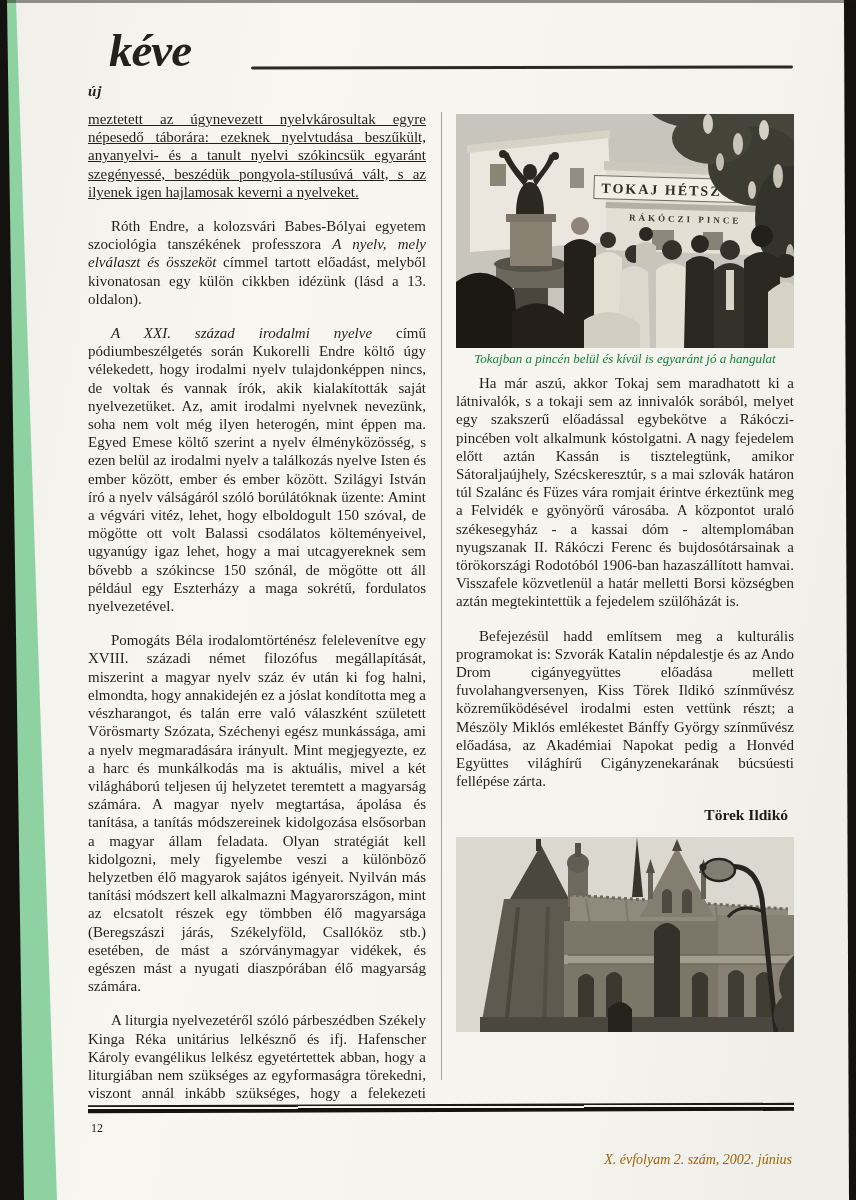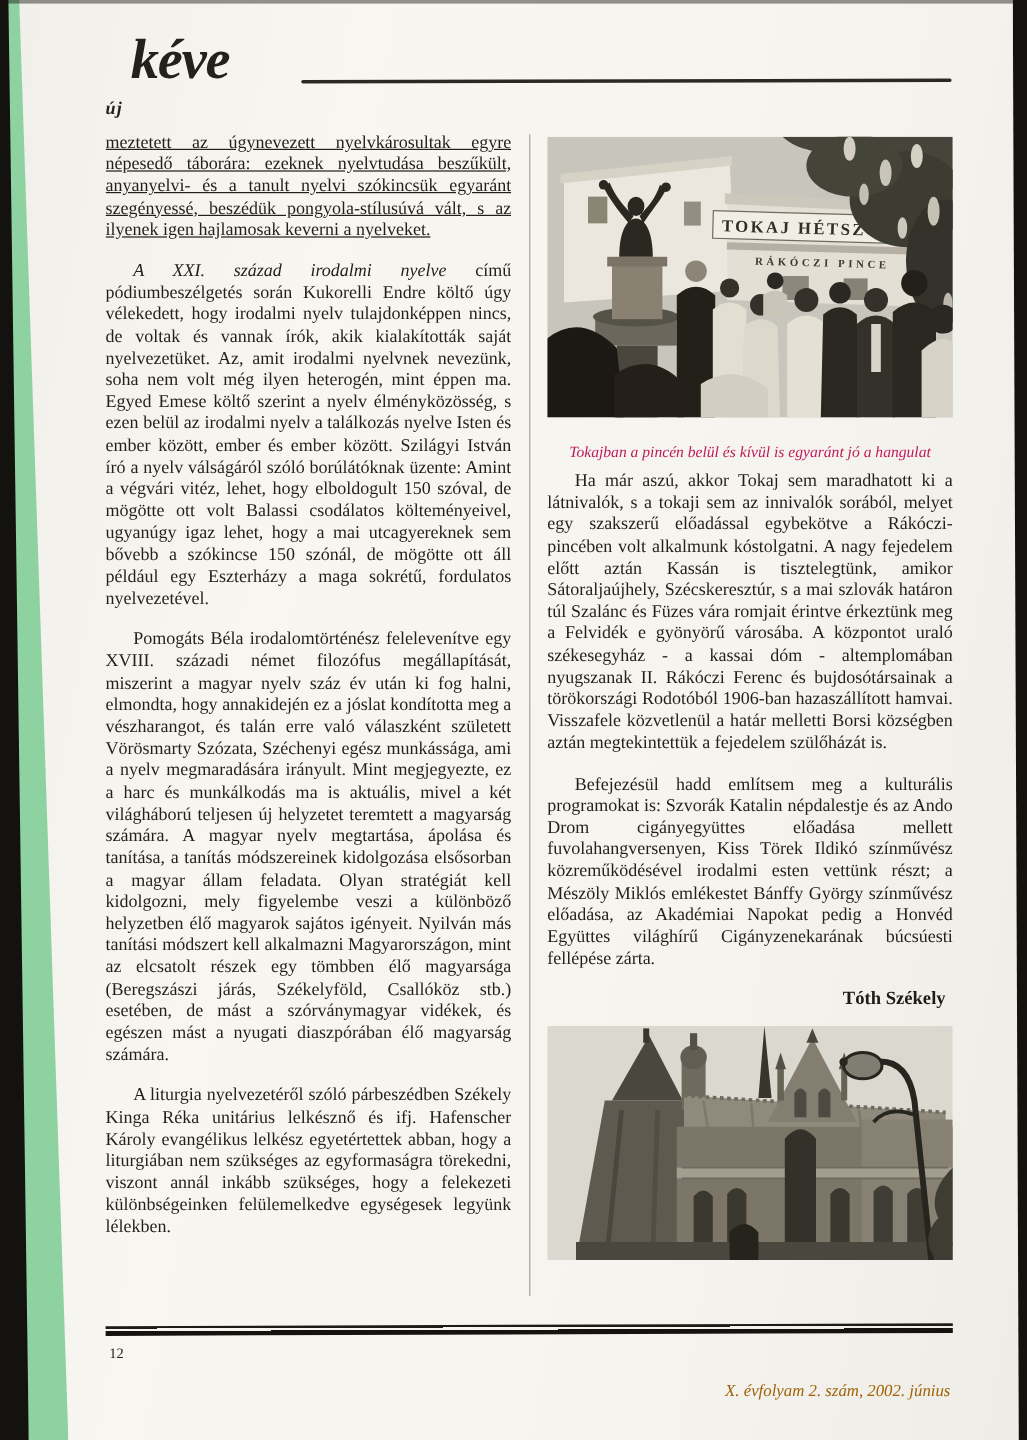--- a/index.html
+++ b/index.html
@@ -34,21 +34,21 @@
   .columns{position:absolute;left:88px;top:110px;width:706px;height:994px;display:flex;}
   .col{width:338px;font-size:15px;line-height:18.2px;text-align:justify;
     color:#221f1a;overflow:hidden;}
   .col-divider{width:1px;background:#a6a299;margin:2px 14px 24px 15px;}
   .para{margin:0 0 16px 0;text-indent:23px;}
   .para.continued{text-indent:0;text-decoration:underline;}
   .para i{font-style:italic;}
   figure{margin:4px 0 8px 0;}
   .photo{width:338px;display:block;}
   .photo svg{display:block;}
-  figcaption{font-style:italic;font-size:13px;text-align:center;color:#be185d;margin-top:21px;line-height:15px;}
+  figcaption{font-style:italic;font-size:13px;text-align:center;color:#15803d;margin-top:3px;line-height:15px;}
   .byline{margin:0 6px 12px 0;text-align:right;font-weight:700;font-size:15.5px;color:#1f1c17;}
 
   
   .footer-rule{position:absolute;left:88px;top:1104px;width:706px;height:8px;
     background:linear-gradient(to bottom,#1d1b16 0,#1d1b16 2px,transparent 2px,transparent 4px,#151310 4px,#151310 8px);
     transform:rotate(-0.2deg);}
   .page-number{position:absolute;left:91px;top:1121px;font-size:12px;color:#24211b;}
   .issue-info{position:absolute;right:64px;top:1152px;font-style:italic;font-size:14px;color:#a16207;}
 </style>
 </head>
@@ -61,20 +61,21 @@
 <div class="edge-top"></div>
 
 <span class="logo-prefix">új</span>
 <span class="logo-name">kéve</span>
 <div class="header-rule"></div>
 
 <main class="columns">
 
   <section class="col col-left">
     <p class="para continued">meztetett az úgynevezett nyelvkárosultak egyre népesedő táborára: ezeknek nyelvtudása beszűkült, anyanyelvi- és a tanult nyelvi szókincsük egyaránt szegényessé, beszédük pongyola-stílusúvá vált, s az ilyenek igen hajlamosak keverni a nyelveket.</p>
+    <p class="para"><span>Róth Endre, a kolozsvári Babes-Bólyai egyetem szociológia tanszékének professzora </span><i>A nyelv, mely elválaszt és összeköt</i><span> címmel tartott előadást, melyből kivonatosan egy külön cikkben idézünk (lásd a 13. oldalon).</span></p>
     <p class="para"><i>A XXI. század irodalmi nyelve</i><span> című pódiumbeszélgetés során Kukorelli Endre költő úgy vélekedett, hogy irodalmi nyelv tulajdonképpen nincs, de voltak és vannak írók, akik kialakították saját nyelvezetüket. Az, amit irodalmi nyelvnek nevezünk, soha nem volt még ilyen heterogén, mint éppen ma. Egyed Emese költő szerint a nyelv élményközösség, s ezen belül az irodalmi nyelv a találkozás nyelve Isten és ember között, ember és ember között. Szilágyi István író a nyelv válságáról szóló borúlátóknak üzente: Amint a végvári vitéz, lehet, hogy elboldogult 150 szóval, de mögötte ott volt Balassi csodálatos költeményeivel, ugyanúgy igaz lehet, hogy a mai utcagyereknek sem bővebb a szókincse 150 szónál, de mögötte ott áll például egy Eszterházy a maga sokrétű, fordulatos nyelvezetével.</span></p>
     <p class="para">Pomogáts Béla irodalomtörténész felelevenítve egy XVIII. századi német filozófus megállapítását, miszerint a magyar nyelv száz év után ki fog halni, elmondta, hogy annakidején ez a jóslat kondította meg a vészharangot, és talán erre való válaszként született Vörösmarty Szózata, Széchenyi egész munkássága, ami a nyelv megmaradására irányult. Mint megjegyezte, ez a harc és munkálkodás ma is aktuális, mivel a két világháború teljesen új helyzetet teremtett a magyarság számára. A magyar nyelv megtartása, ápolása és tanítása, a tanítás módszereinek kidolgozása elsősorban a magyar állam feladata. Olyan stratégiát kell kidolgozni, mely figyelembe veszi a különböző helyzetben élő magyarok sajátos igényeit. Nyilván más tanítási módszert kell alkalmazni Magyarországon, mint az elcsatolt részek egy tömbben élő magyarsága (Beregszászi járás, Székelyföld, Csallóköz stb.) esetében, de mást a szórványmagyar vidékek, és egészen mást a nyugati diaszpórában élő magyarság számára.</p>
     <p class="para">A liturgia nyelvezetéről szóló párbeszédben Székely Kinga Réka unitárius lelkésznő és ifj. Hafenscher Károly evangélikus lelkész egyetértettek abban, hogy a liturgiában nem szükséges az egyformaságra törekedni, viszont annál inkább szükséges, hogy a felekezeti különbségeinken felülemelkedve egységesek legyünk lélekben.</p>
 
   </section>
 
   <div class="col-divider"></div>
 
   <section class="col col-right">
 
@@ -156,21 +157,21 @@
             <path d="M56,198 Q86,178 112,204 L114,234 L56,234 Z" fill="#241f19"></path>
             <path d="M128,206 Q156,188 184,210 L184,234 L128,234 Z" fill="#d2cec2"></path>
           </g>
         </svg>
       </div>
       <figcaption>Tokajban a pincén belül és kívül is egyaránt jó a hangulat</figcaption>
     </figure>
 
     <p class="para">Ha már aszú, akkor Tokaj sem maradhatott ki a látnivalók, s a tokaji sem az innivalók sorából, melyet egy szakszerű előadással egybekötve a Rákóczi-pincében volt alkalmunk kóstolgatni. A nagy fejedelem előtt aztán Kassán is tisztelegtünk, amikor Sátoraljaújhely, Szécskeresztúr, s a mai szlovák határon túl Szalánc és Füzes vára romjait érintve érkeztünk meg a Felvidék e gyönyörű városába. A központot uraló székesegyház - a kassai dóm - altemplomában nyugszanak II. Rákóczi Ferenc és bujdosótársainak a törökországi Rodotóból 1906-ban hazaszállított hamvai. Visszafele közvetlenül a határ melletti Borsi községben aztán megtekintettük a fejedelem szülőházát is.</p>
     <p class="para">Befejezésül hadd említsem meg a kulturális programokat is: Szvorák Katalin népdalestje és az Ando Drom cigányegyüttes előadása mellett fuvolahangversenyen, Kiss Törek Ildikó színművész közreműködésével irodalmi esten vettünk részt; a Mészöly Miklós emlékestet Bánffy György színművész előadása, az Akadémiai Napokat pedig a Honvéd Együttes világhírű Cigányzenekarának búcsúesti fellépése zárta.</p>
-    <p class="byline">Tóth Székely</p>
+    <p class="byline">Törek Ildikó</p>
 
     <figure>
       <div class="photo">
         <svg viewBox="0 0 338 195" width="338" height="195">
           <rect width="338" height="195" fill="#dbd8d0"></rect>
           <g>
 
             <polygon points="54,62 85,8 113,62" fill="#4a473e"></polygon>
             <rect x="80" y="2" width="5" height="12" fill="#3a372f"></rect>
             <polygon points="48,62 118,62 108,195 24,195" fill="#5e5a4f"></polygon>

